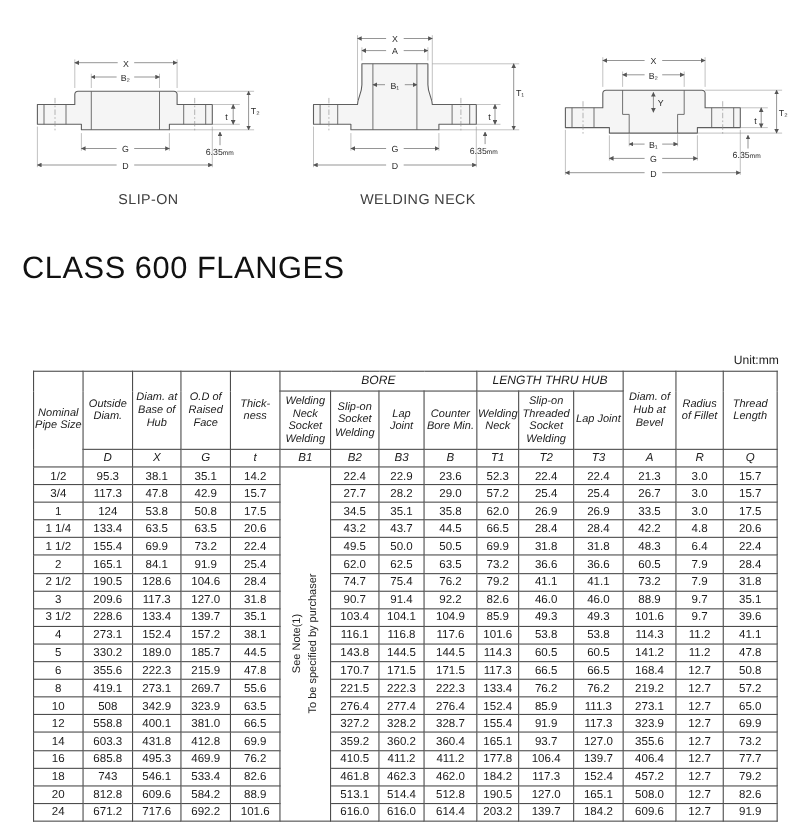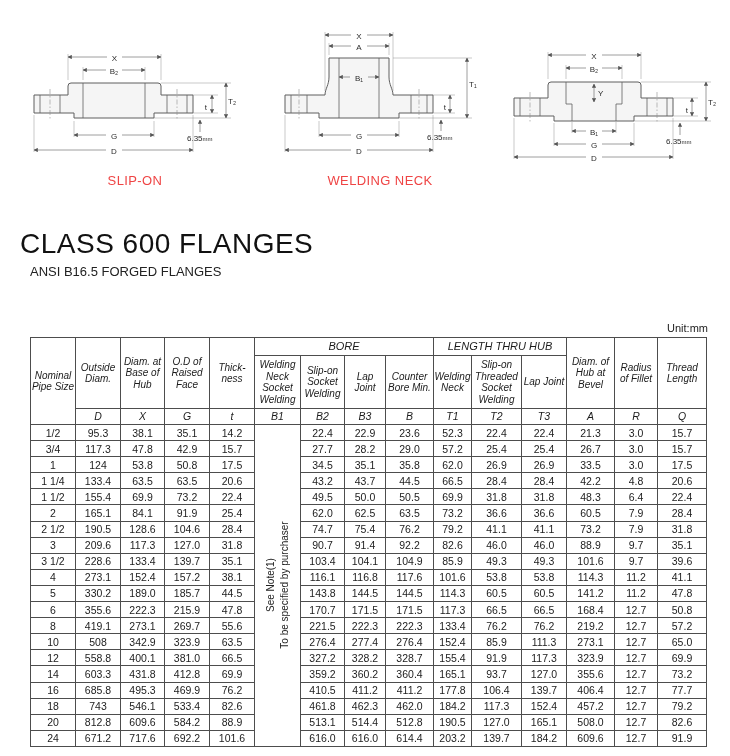--- a/index.html
+++ b/index.html
@@ -1,21 +1,21 @@
 <!DOCTYPE html>
 <html><head>
 <meta charset="utf-8">
 <style>
   html,body{margin:0;padding:0;background:#fff;}
   .page{position:relative;width:730px;height:756px;background:#ffffff;overflow:hidden;
         font-family:"Liberation Sans","DejaVu Sans",sans-serif;color:#1b1b1b;}
   
   .fig{position:absolute;top:25px;width:210px;}
   .fig svg{display:block;width:210px;height:140px;}
-  .fig .caption{margin-top:8px;text-align:center;font-size:13px;letter-spacing:.4px;color:#ef4444;}
+  .fig .caption{margin-top:8px;text-align:center;font-size:13px;letter-spacing:.4px;color:#404040;}
   .shape{fill:#f5f5f5;stroke:#5f5f5f;stroke-width:1;stroke-linejoin:round;}
   .ln{stroke:#5f5f5f;stroke-width:.8;fill:none;}
   .dim{stroke:#6a6a6a;stroke-width:.65;fill:none;}
   .ext{stroke:#909090;stroke-width:.5;}
   .cl{stroke:#8f8f8f;stroke-width:.6;stroke-dasharray:5 2 1.5 2;}
   svg text{font-family:"Liberation Sans","DejaVu Sans",sans-serif;font-size:8px;fill:#2b2b2b;}
   svg .unit-ts{font-size:6px;}
   
   .title{position:absolute;left:20px;top:228px;font-size:28px;letter-spacing:.5px;color:#111;}
   .subtitle{position:absolute;left:30px;top:264px;font-size:13px;color:#222;}
@@ -209,21 +209,20 @@
 
       <line class="ext" x1="4" y1="93" x2="4" y2="134"></line>
       <line class="ext" x1="163" y1="93" x2="163" y2="134"></line>
       <line class="dim" x1="4" y1="132" x2="76" y2="132" marker-start="url(#ar)"></line>
       <line class="dim" x1="92" y1="132" x2="163" y2="132" marker-end="url(#ar)"></line>
       <text x="84" y="135.5" text-anchor="middle">D</text>
     </svg>
   </div>
 
   <div class="title">CLASS 600 FLANGES</div>
-  <div class="subtitle">ANSI B16.5 FORGED FLANGES</div>
   <div class="unit">Unit:mm</div>
 
   <div class="tbl-wrap">
     <table>
       <colgroup>
         <col style="width:45px">
           <col style="width:45px">
           <col style="width:44px">
           <col style="width:45px">
         <col style="width:45px">

